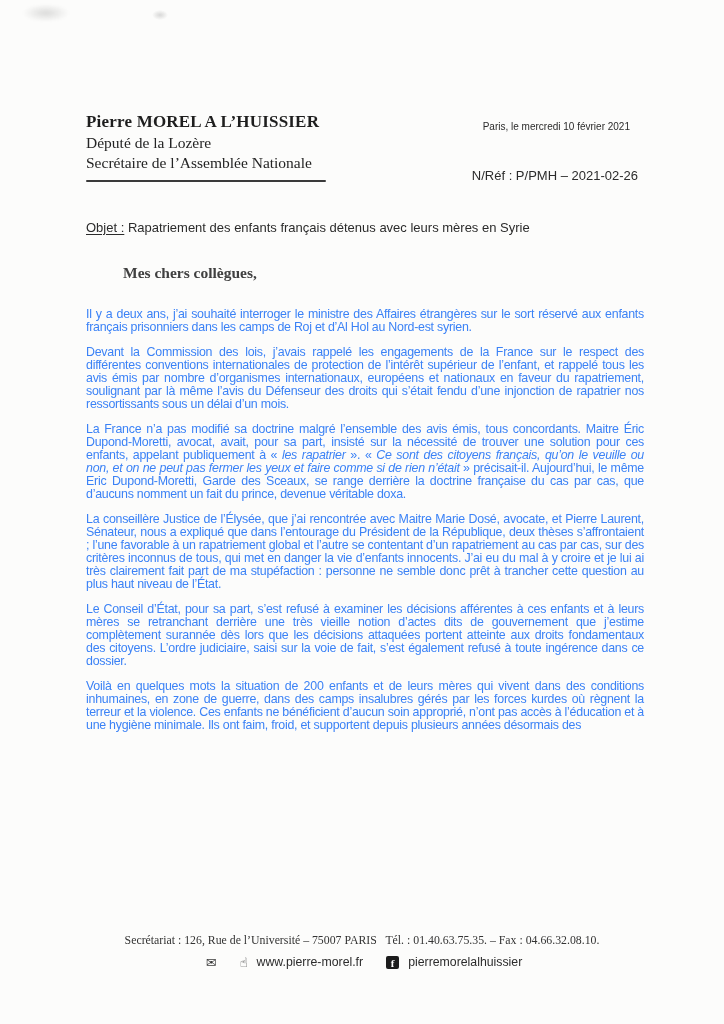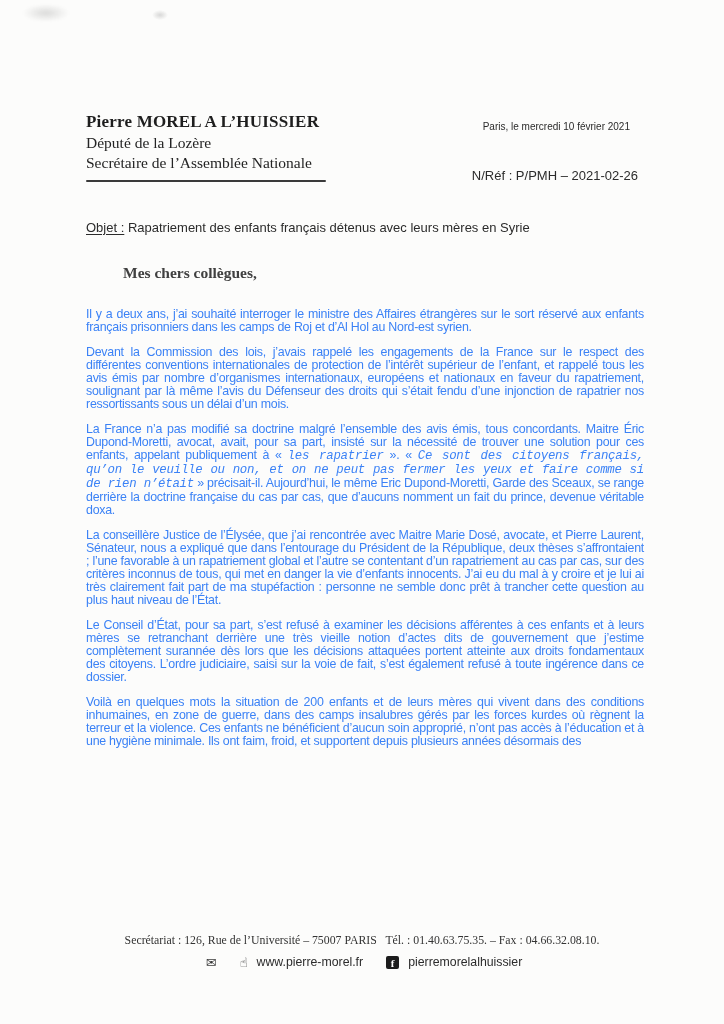--- a/index.html
+++ b/index.html
@@ -48,21 +48,21 @@
   }
 
   .body-text {
     position:absolute; left:86px; top:308px; width:558px;
     font-size:12.4px; line-height:13px;
     letter-spacing:-0.25px;
     text-align:justify;
     color:#3b82f6;
   }
   .body-text p { margin:0 0 12px 0; }
-  .it { font-style:italic;font-family:Liberation Mono, monospace; }
+  .it { font-style:italic; }
 
   .footer-secretariat {
     position:absolute; left:0; top:933px; width:100%;
     text-align:center;
     font-family:"Liberation Serif","DejaVu Serif",serif;
     font-size:11.8px; color:#333;
   }
   .footer-contacts {
     position:absolute; left:84px; top:955px; width:560px;
     display:flex; align-items:center; justify-content:center;

